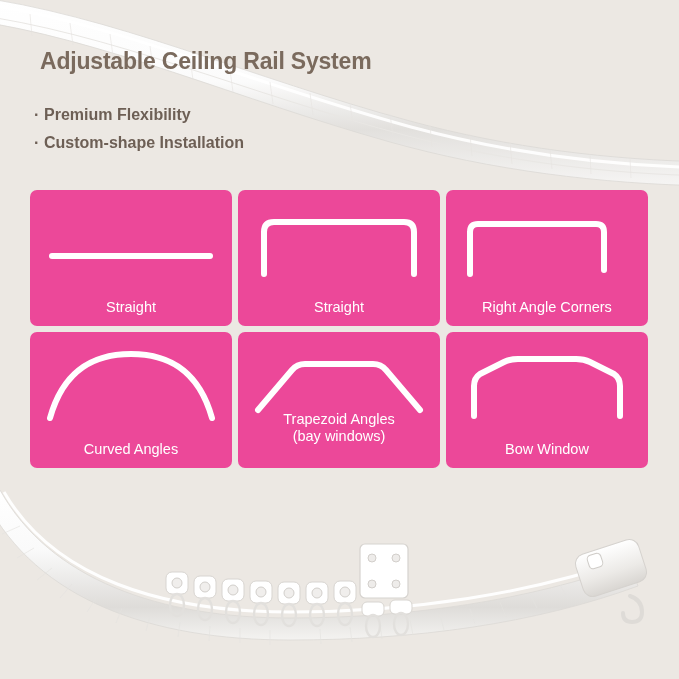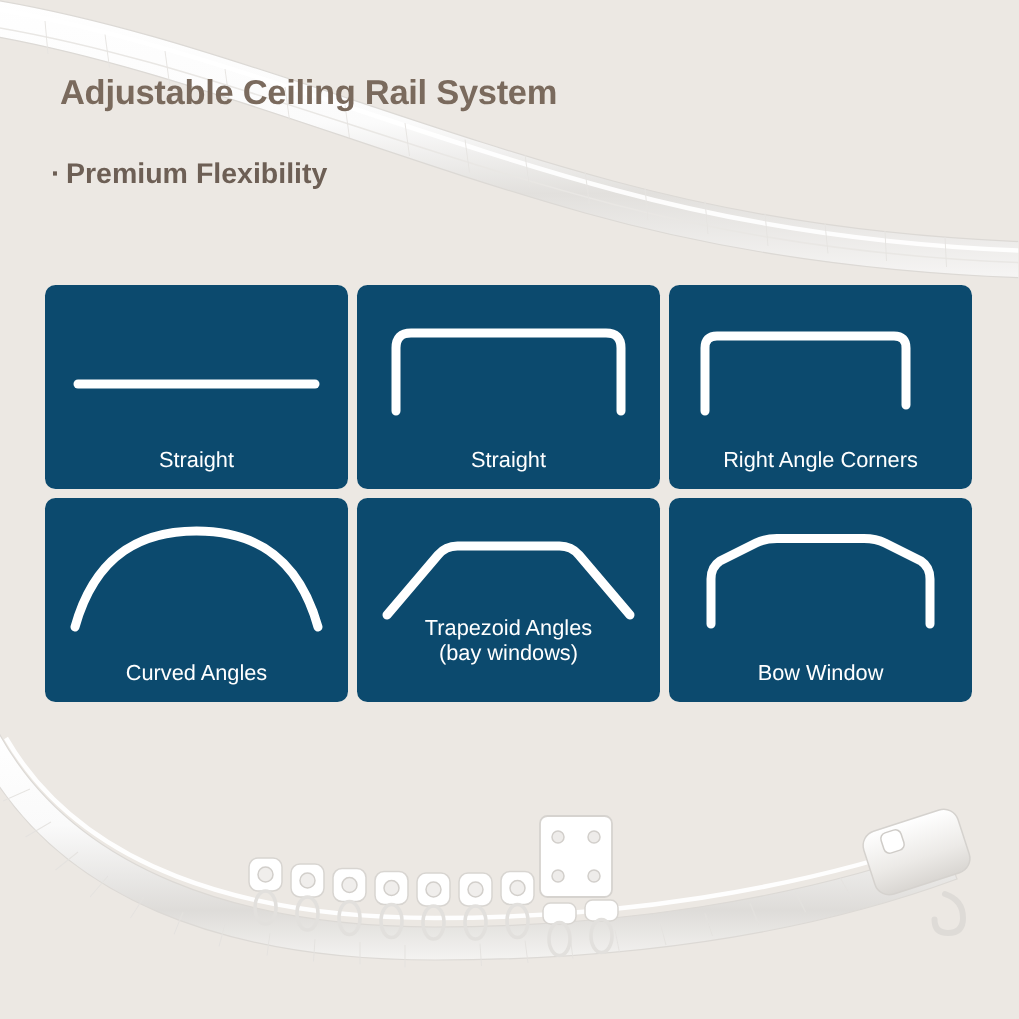--- a/index.html
+++ b/index.html
@@ -52,21 +52,21 @@
     letter-spacing: -0.2px;
     white-space: nowrap;
   }
   .bullets {
     position: absolute;
     left: 34px;
     top: 106px;
     width: 400px;
   }
   .bullet {
-    font-size: 19px;
+    font-size: 16px;
     color: #6d5f55;
     margin-bottom: 10px;
     font-weight: bold;
     white-space: nowrap;
   }
   .bullet .dot {
     display: inline-block;
     width: 10px;
     color: #6d5f55;
   }
@@ -77,21 +77,21 @@
     left: 30px;
     top: 190px;
     width: 620px;
     display: grid;
     grid-template-columns: repeat(3, 202px);
     grid-template-rows: 136px 136px;
     gap: 6px 6px;
   }
   .card {
     position: relative;
-    background: #0c4a6e;
+    background: #ec4899;
     border-radius: 7px;
     overflow: hidden;
   }
   .card .art {
     position: absolute;
     left: 0;
     top: 6px;
     width: 202px;
     height: 88px;
   }
@@ -153,20 +153,23 @@
       <path d="M 600,168 L 601,188"></path>
         <path d="M 640,172 L 641,192"></path>
     </g>
   </svg>
 
   <div class="title">Adjustable Ceiling Rail System</div>
 
   <div class="bullets">
     <div class="bullet">
       <span class="dot">·</span><span>Premium Flexibility</span>
+    </div>
+    <div class="bullet">
+      <span class="dot">·</span><span>Custom-shape Installation</span>
     </div>
   </div>
 
   <div class="grid">
 
     <div class="card">
       <svg class="art" viewBox="0 0 202 88">
         <line x1="22" y1="60" x2="180" y2="60" stroke="#ffffff" stroke-width="6" stroke-linecap="round"></line>
       </svg>
       <div class="caption">Straight</div>

